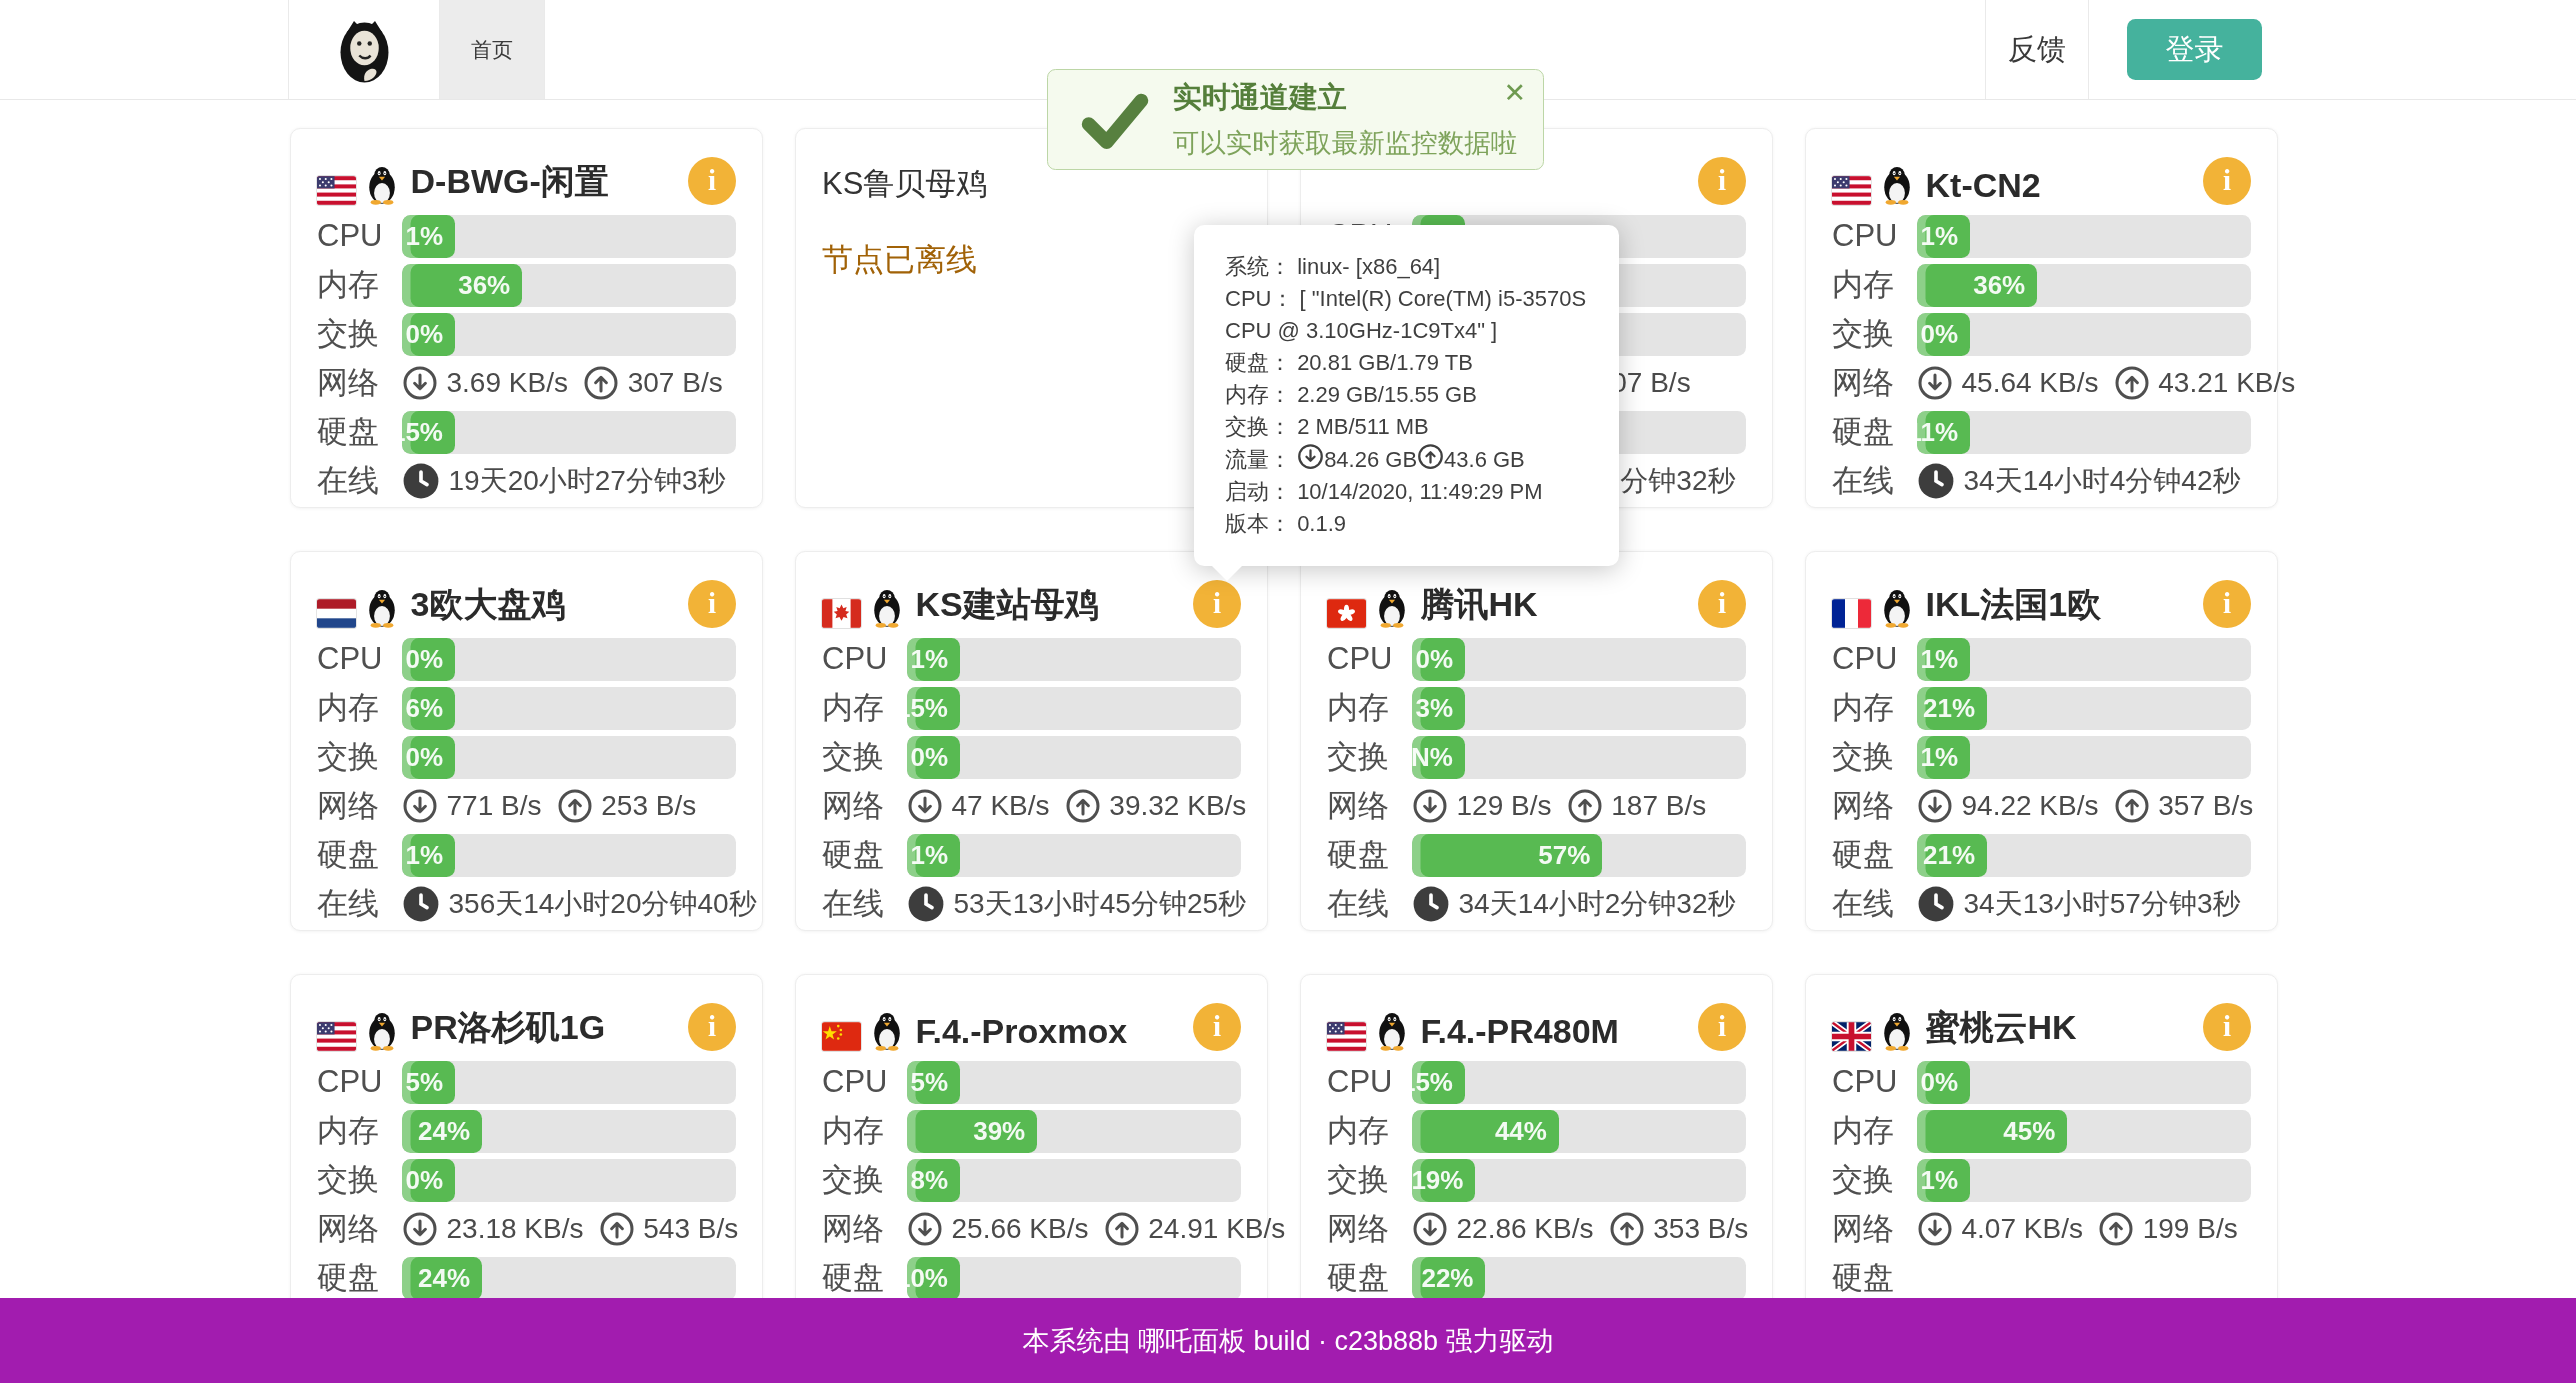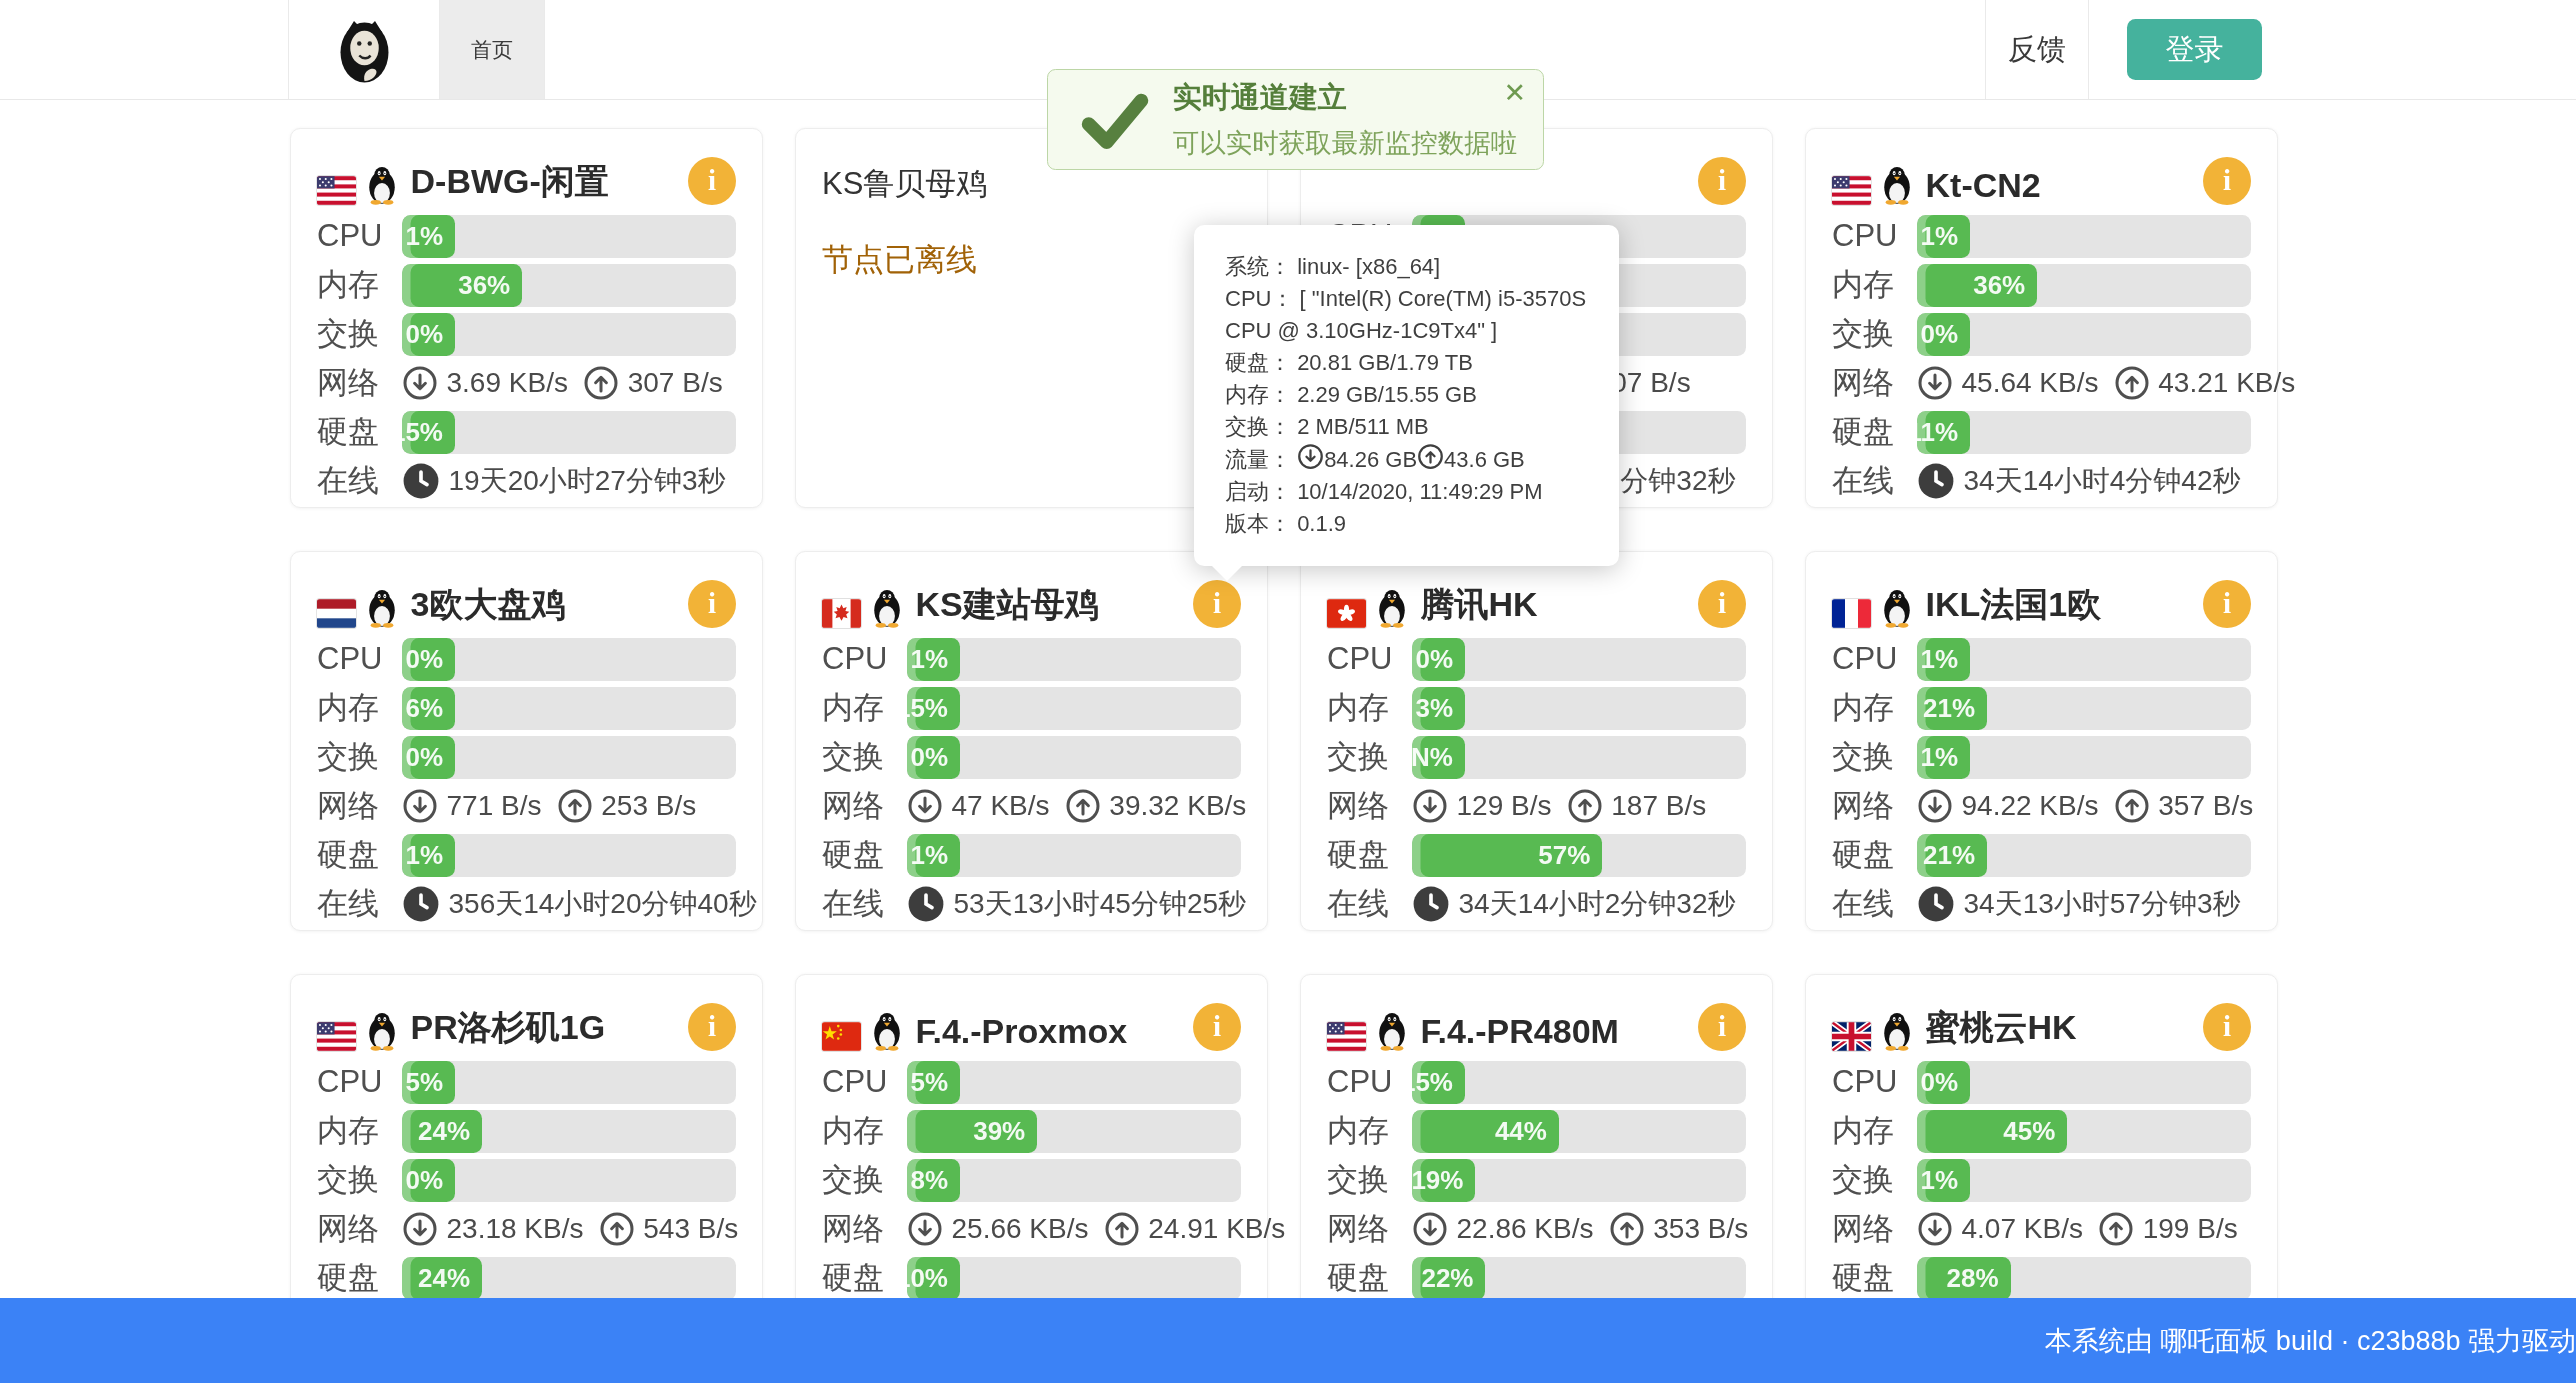--- a/index.html
+++ b/index.html
@@ -65,22 +65,22 @@
   .tooltip{position:absolute;left:1194px;top:225px;width:425px;background:#fff;border-radius:10.2px;
     box-shadow:0 3.4px 26px rgba(0,0,0,.22);padding:26px 31px;box-sizing:border-box;z-index:60;
     font-size:22px;color:#3f3f3f;line-height:32px}
   .tooltip::after{content:"";position:absolute;left:17px;bottom:-15.4px;width:0;height:0;
     border:16px solid transparent;border-top-color:#fff;border-bottom:0}
   .tip-line{margin:0}
   .tip-label{color:#3f3f3f}
   .tip-icon{display:inline-block;width:27px;height:27px;vertical-align:-3.4px}
   .tip-icon svg{width:100%;height:100%}
   
-  .footer{position:absolute;left:0;top:1298px;width:100%;height:85px;background:#3b82f6;
-    color:#fff;display:flex;align-items:center;justify-content:flex-end;font-size:27px;z-index:70}
+  .footer{position:absolute;left:0;top:1298px;width:100%;height:85px;background:#a21caf;
+    color:#fff;display:flex;align-items:center;justify-content:center;font-size:27px;z-index:70}
 </style>
 </head>
 <body>
 
 <div class="header">
   <div class="header-left">
     <div class="nav-item logo-item">
       <span class="avatar">
         <svg class="avatar" viewBox="0 0 50 50">
           <circle cx="25" cy="25" r="24.5" fill="#fff"></circle>
@@ -1142,25 +1142,20 @@
           <svg viewBox="0 0 24 24">
               <circle cx="12" cy="12" r="10" fill="none" stroke="#4f4f4f" stroke-width="2"></circle>
               <path d="M12 17.4v-9M8.4 11.8 12 8.2l3.6 3.6" fill="none" stroke="#4f4f4f" stroke-width="2" stroke-linecap="round" stroke-linejoin="round"></path>
             </svg>
         </span>
         <span>199 B/s</span>
       </div>
     </div>
     <div class="stat-row">
       <span class="stat-label">硬盘</span>
-      <div class="bar">
-        <div class="fill" style="width: 28%;">
-            <span class="pct">28%</span>
-          </div>
-      </div>
     </div>
     <div class="stat-row">
       <span class="stat-label">在线</span>
       <div class="online">
         <span class="cicon">
           <svg viewBox="0 0 24 24">
               <circle cx="12" cy="12" r="11" fill="#3d3d3d"></circle>
               <path d="M12 6.3V12l3.8 2.3" stroke="#fff" stroke-width="2.3" fill="none" stroke-linecap="round"></path>
             </svg>
         </span>

